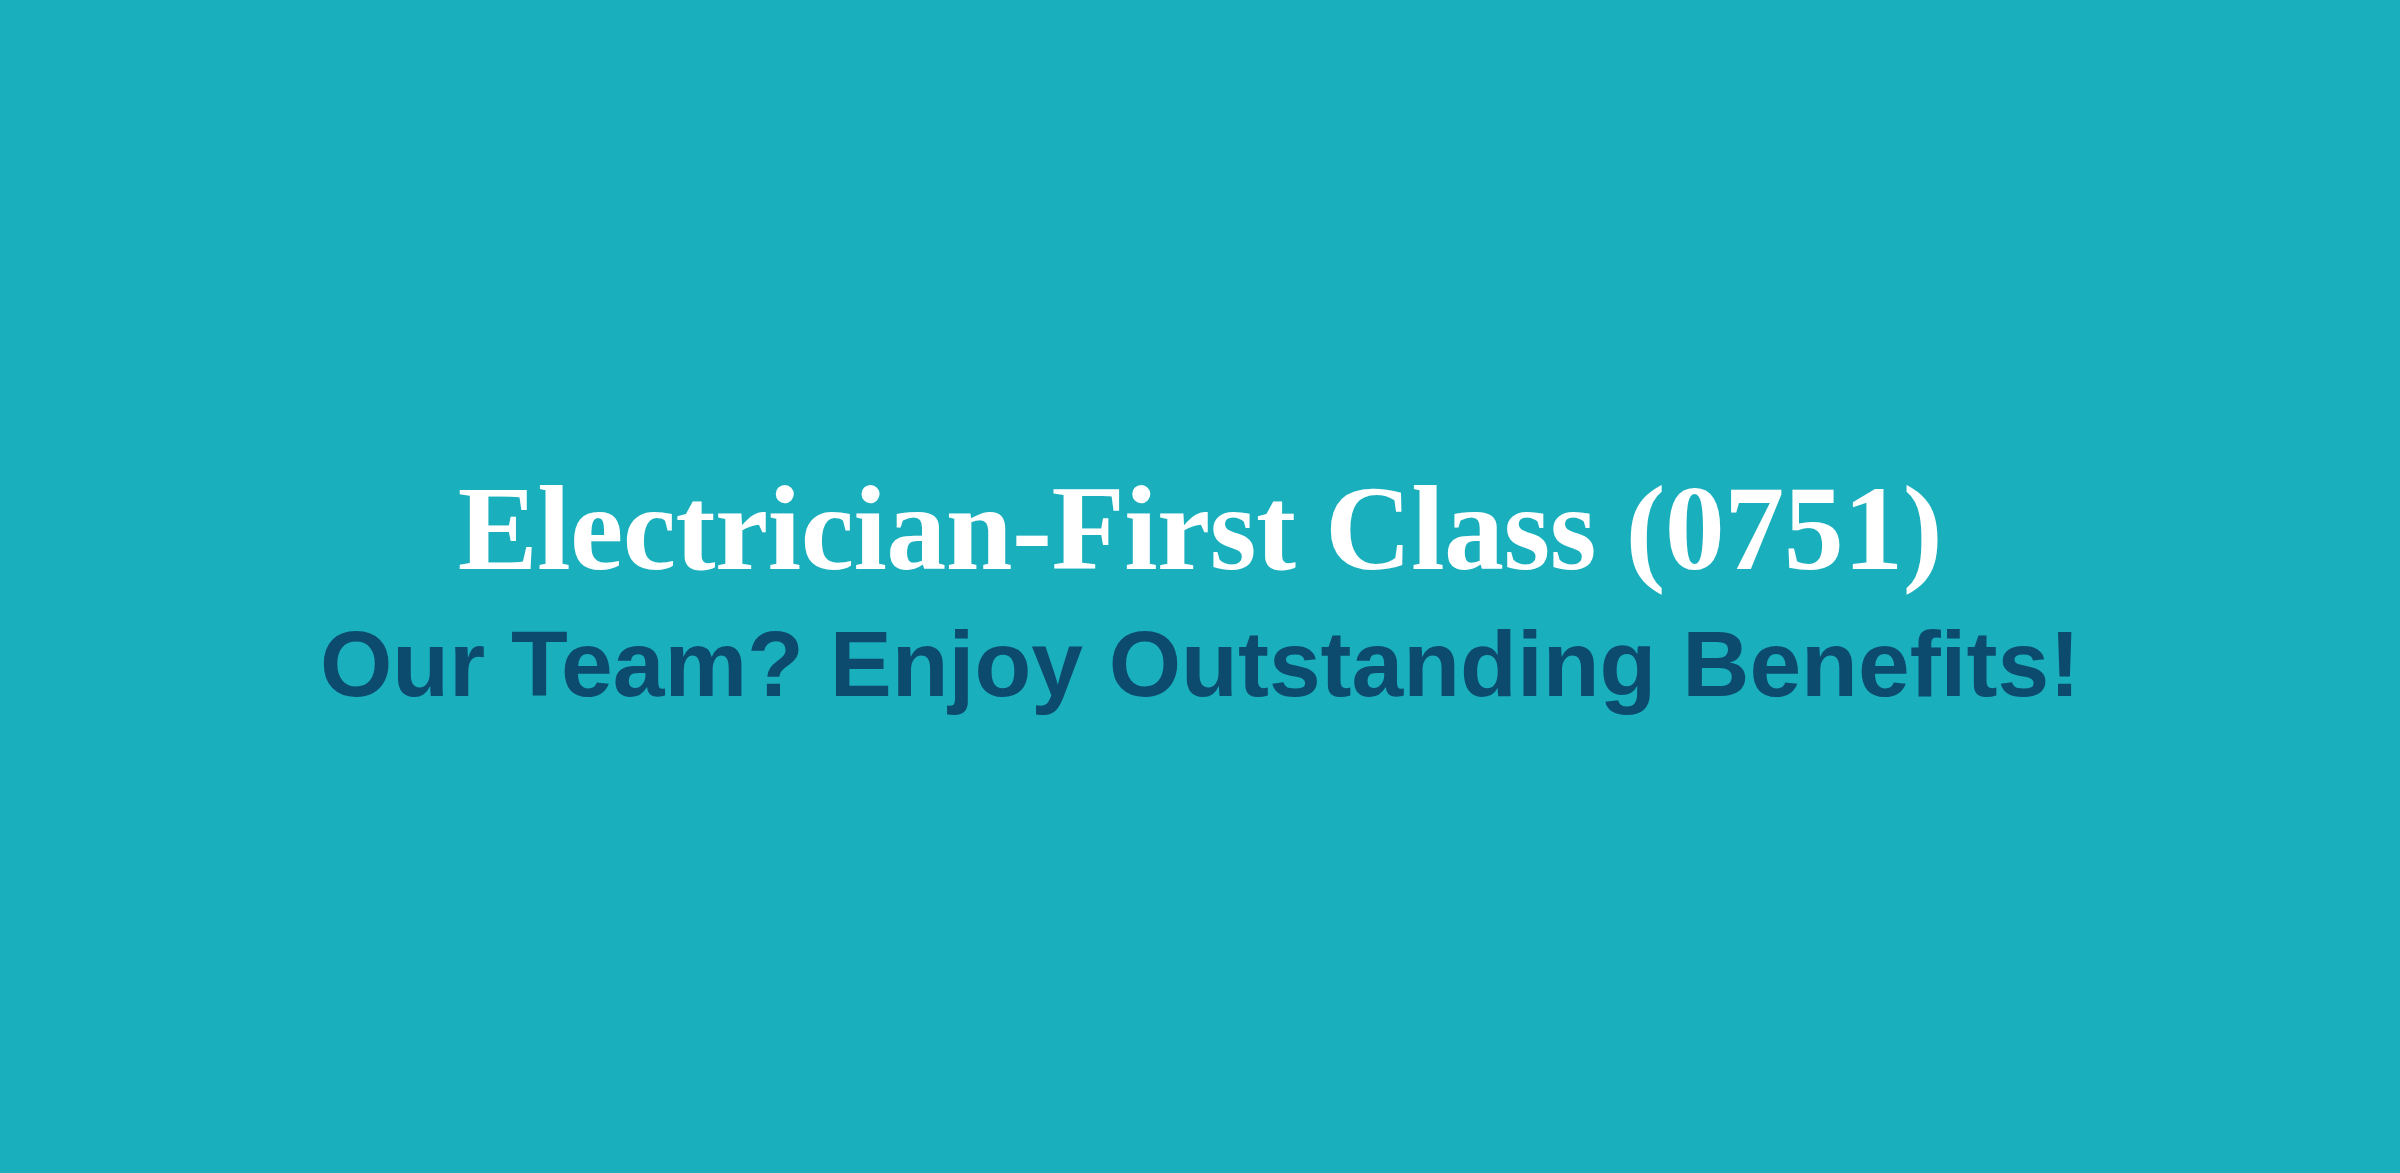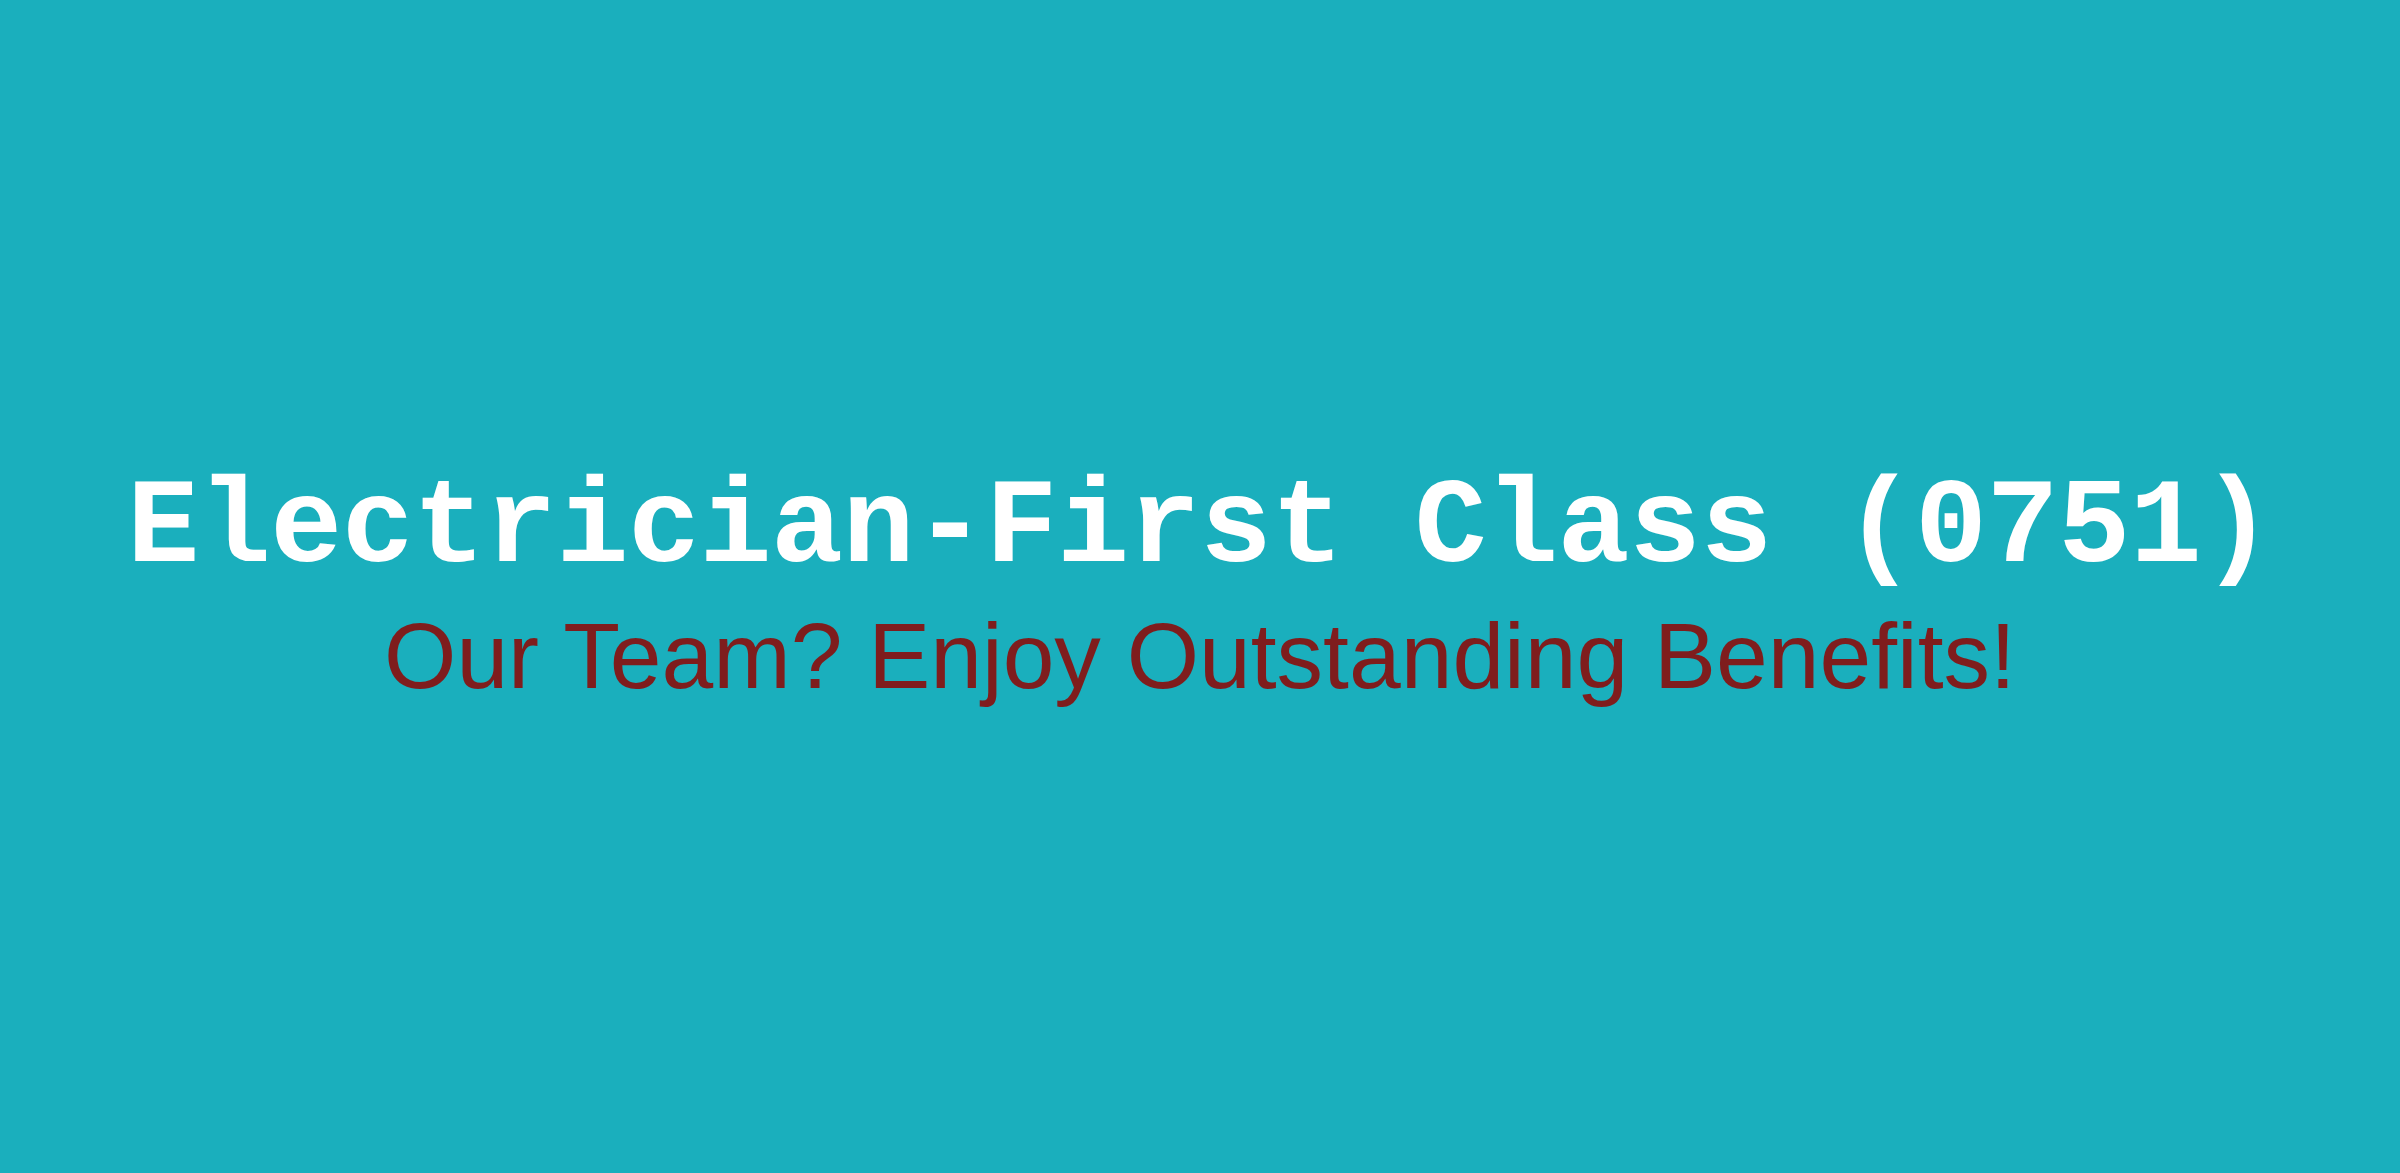--- a/index.html
+++ b/index.html
@@ -35,38 +35,38 @@
     justify-content: center;
     text-align: center;
     width: 100%;
     padding: 0 120px;
     box-sizing: border-box;
     
     transform: translateY(8px);
   }
 
   .hero-title {
-    margin: 0;
+    margin: 8px;
     color: #ffffff;
-    font-family: Liberation Mono, monospace;
+    font-family: Liberation Serif, serif;
     font-size: 120px;
     font-weight: 700;
     line-height: 1.02;
     letter-spacing: -0.5px;
     white-space: nowrap;
     text-align: center;
   }
 
   .hero-subtitle {
     margin: 15px;
     margin-top: 18px;
-    color: #7f1d1d;
+    color: #0c4a6e;
     font-family: "Liberation Sans", sans-serif;
     font-size: 93px;
-    font-weight: 400;
+    font-weight: 700;
     line-height: 1.05;
     letter-spacing: 0px;
     white-space: nowrap;
   }
 </style>
 </head>
 <body>
 
 <div class="hero-banner">
   <div class="hero-content">

